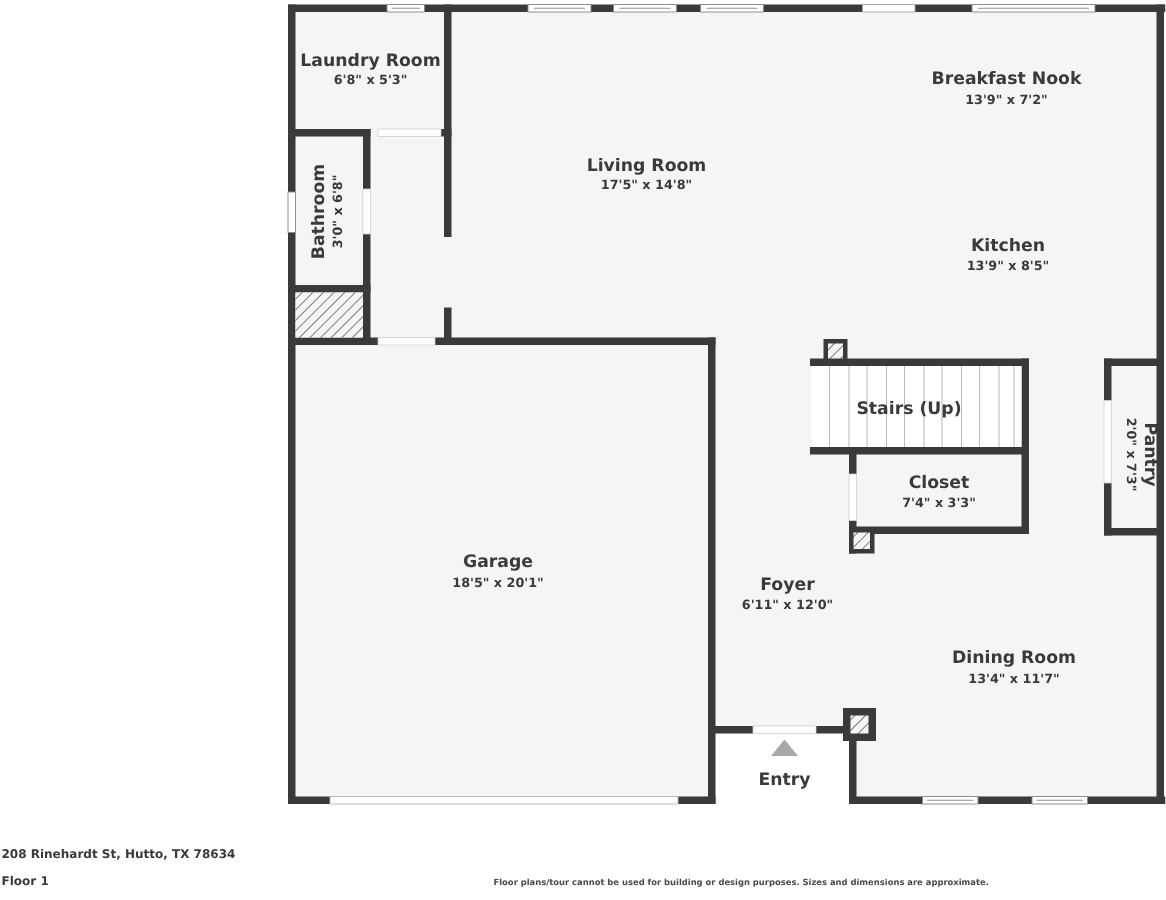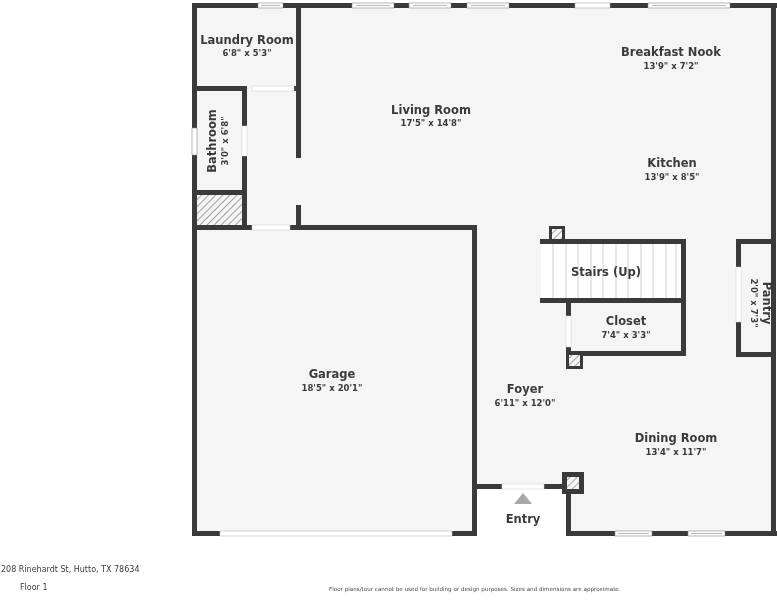--- a/index.html
+++ b/index.html
@@ -1,22 +1,22 @@
 <!DOCTYPE html>
 <html><head>
 <meta charset="utf-8">
 <style>
   html, body { margin: 0; padding: 0; background: #ffffff; }
   body { width: 777px; height: 600px; position: relative; overflow: hidden; font-family: "DejaVu Sans", "Liberation Sans", sans-serif; }
   #plan { position: absolute; left: 0; top: 0; }
   .room-name { font-family: "DejaVu Sans", sans-serif; font-weight: bold; font-size: 11.5px; fill: #3a3a3a; }
   .room-dim { font-family: "DejaVu Sans", sans-serif; font-weight: bold; font-size: 8.5px; fill: #3a3a3a; }
-  .footer-text { position: absolute; font-family: "DejaVu Sans", sans-serif; font-weight: normal; color: #3a3a3a; white-space: nowrap; text-align: right; }
+  .footer-text { position: absolute; font-family: "DejaVu Sans", sans-serif; font-weight: bold; color: #3a3a3a; white-space: nowrap; text-align: right; }
   .addr { left: 1px; top: 565px; font-size: 8px; }
-  .floor { left: 1px; top: 583px; font-size: 8px; padding-left: 19px; }
+  .floor { left: 1px; top: 583px; font-size: 8px; }
   .disclaimer { left: 329px; top: 586px; font-size: 5.6px; color: #4a4a4a; }
 </style>
 </head>
 <body>
 
 <svg id="plan" width="777" height="560" viewBox="0 0 777 560" xmlns="http://www.w3.org/2000/svg">
   <defs>
     <pattern id="hatch" patternUnits="userSpaceOnUse" width="5" height="5" patternTransform="rotate(45)">
       <rect width="5" height="5" fill="#f5f5f5"></rect>
       <line x1="0" y1="0" x2="0" y2="5" stroke="#555" stroke-width="1"></line>

